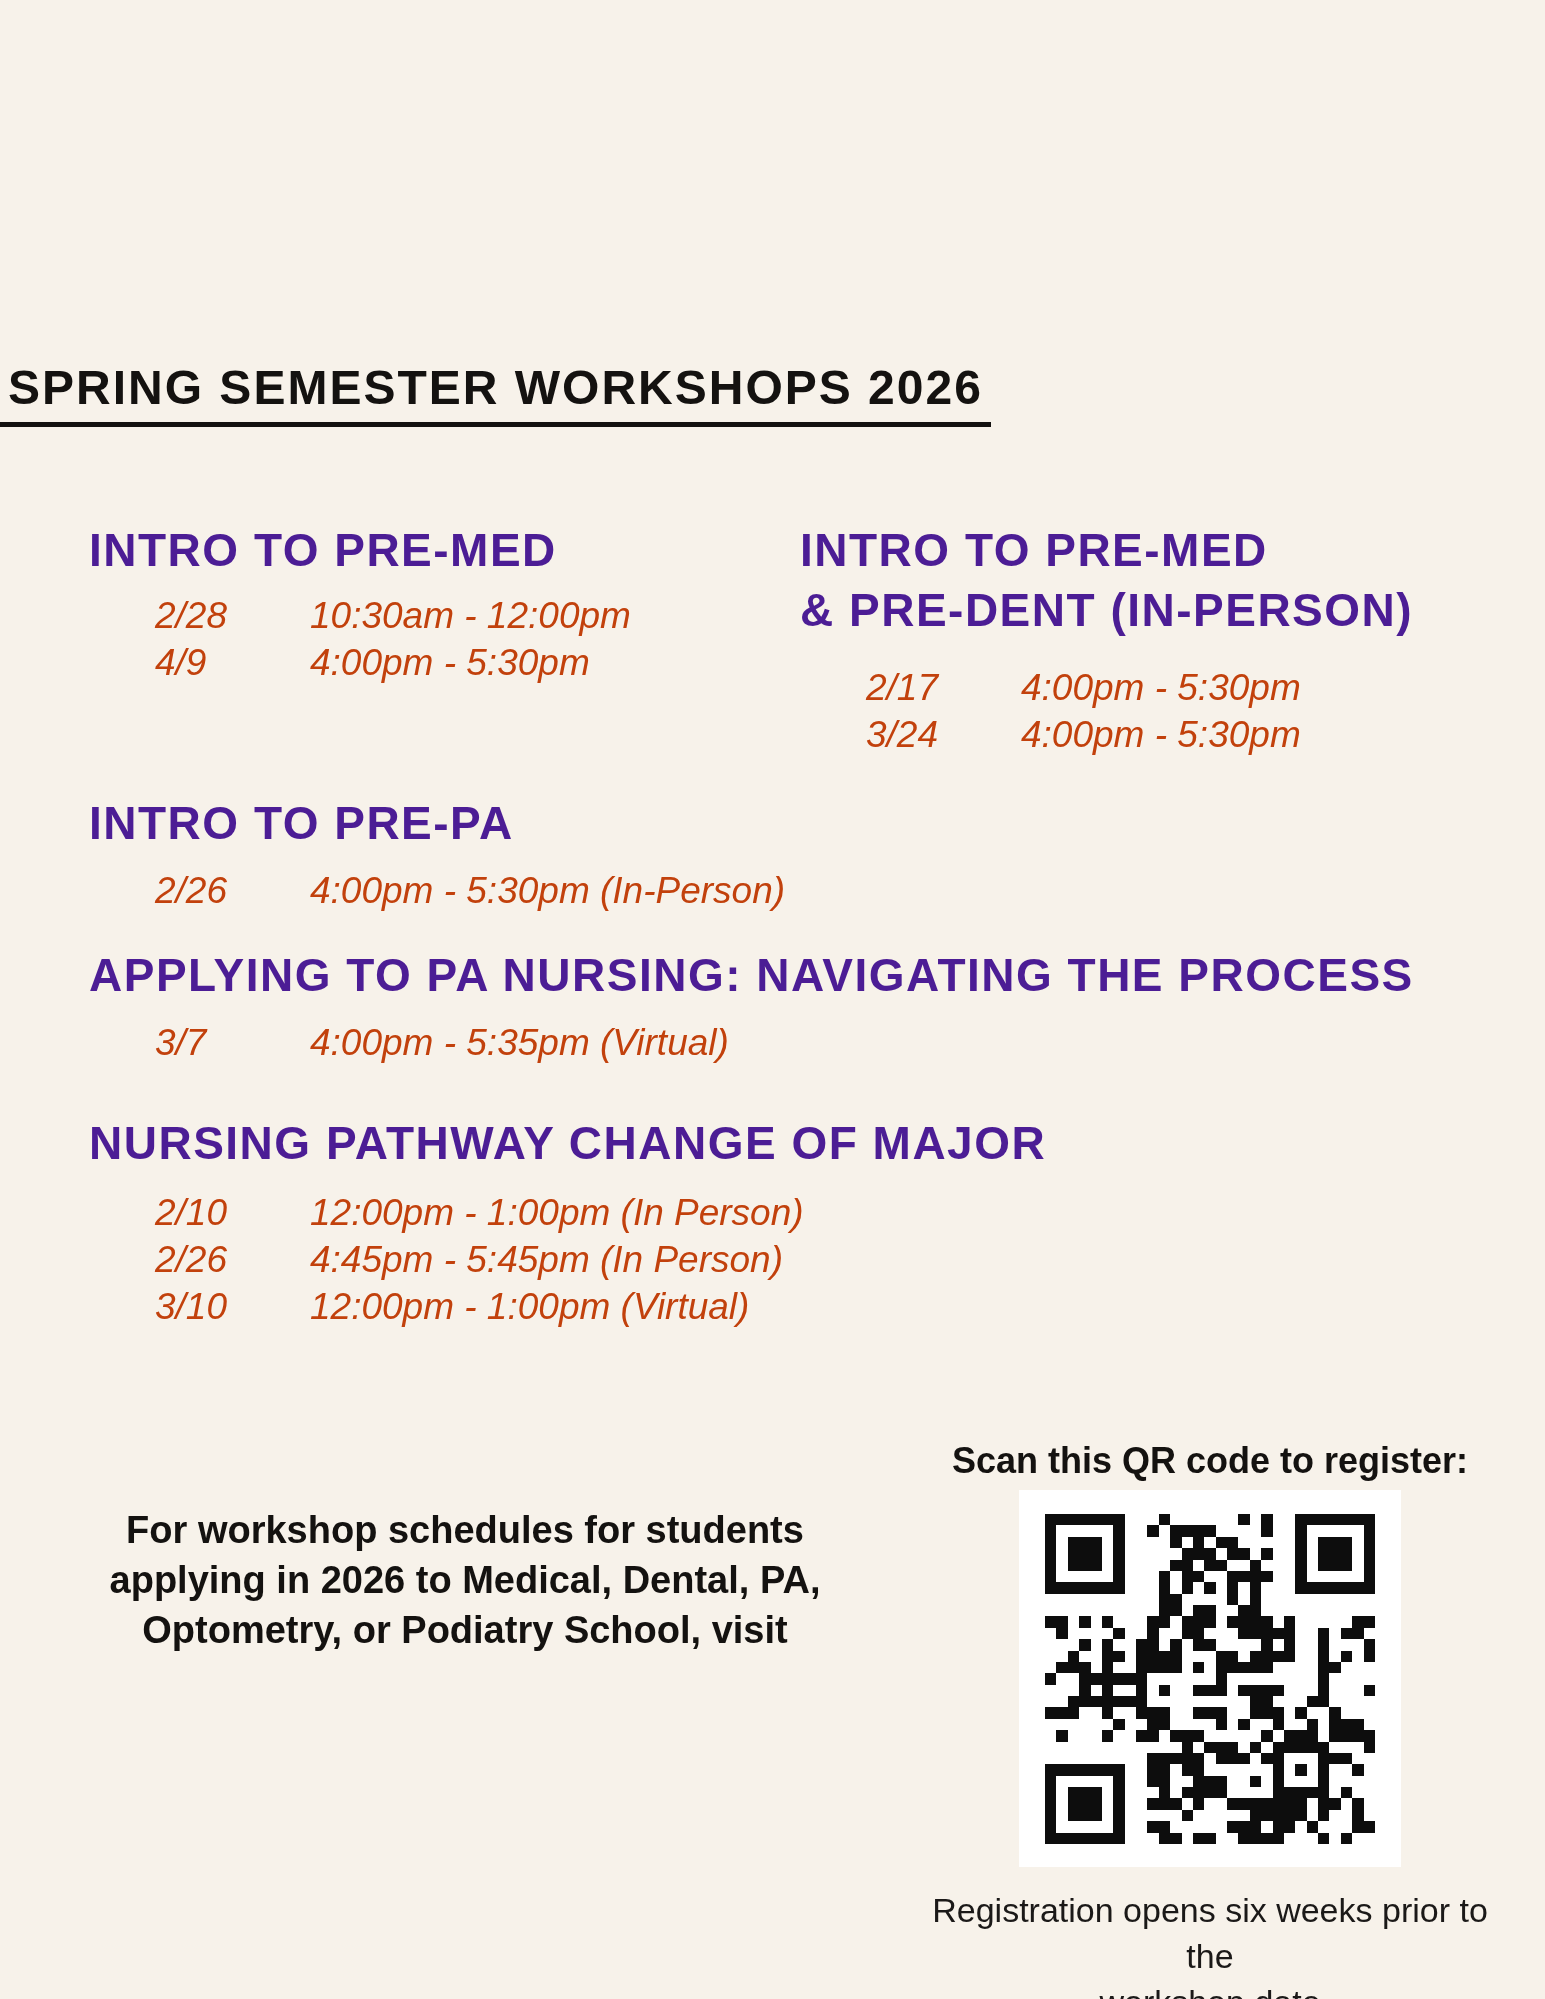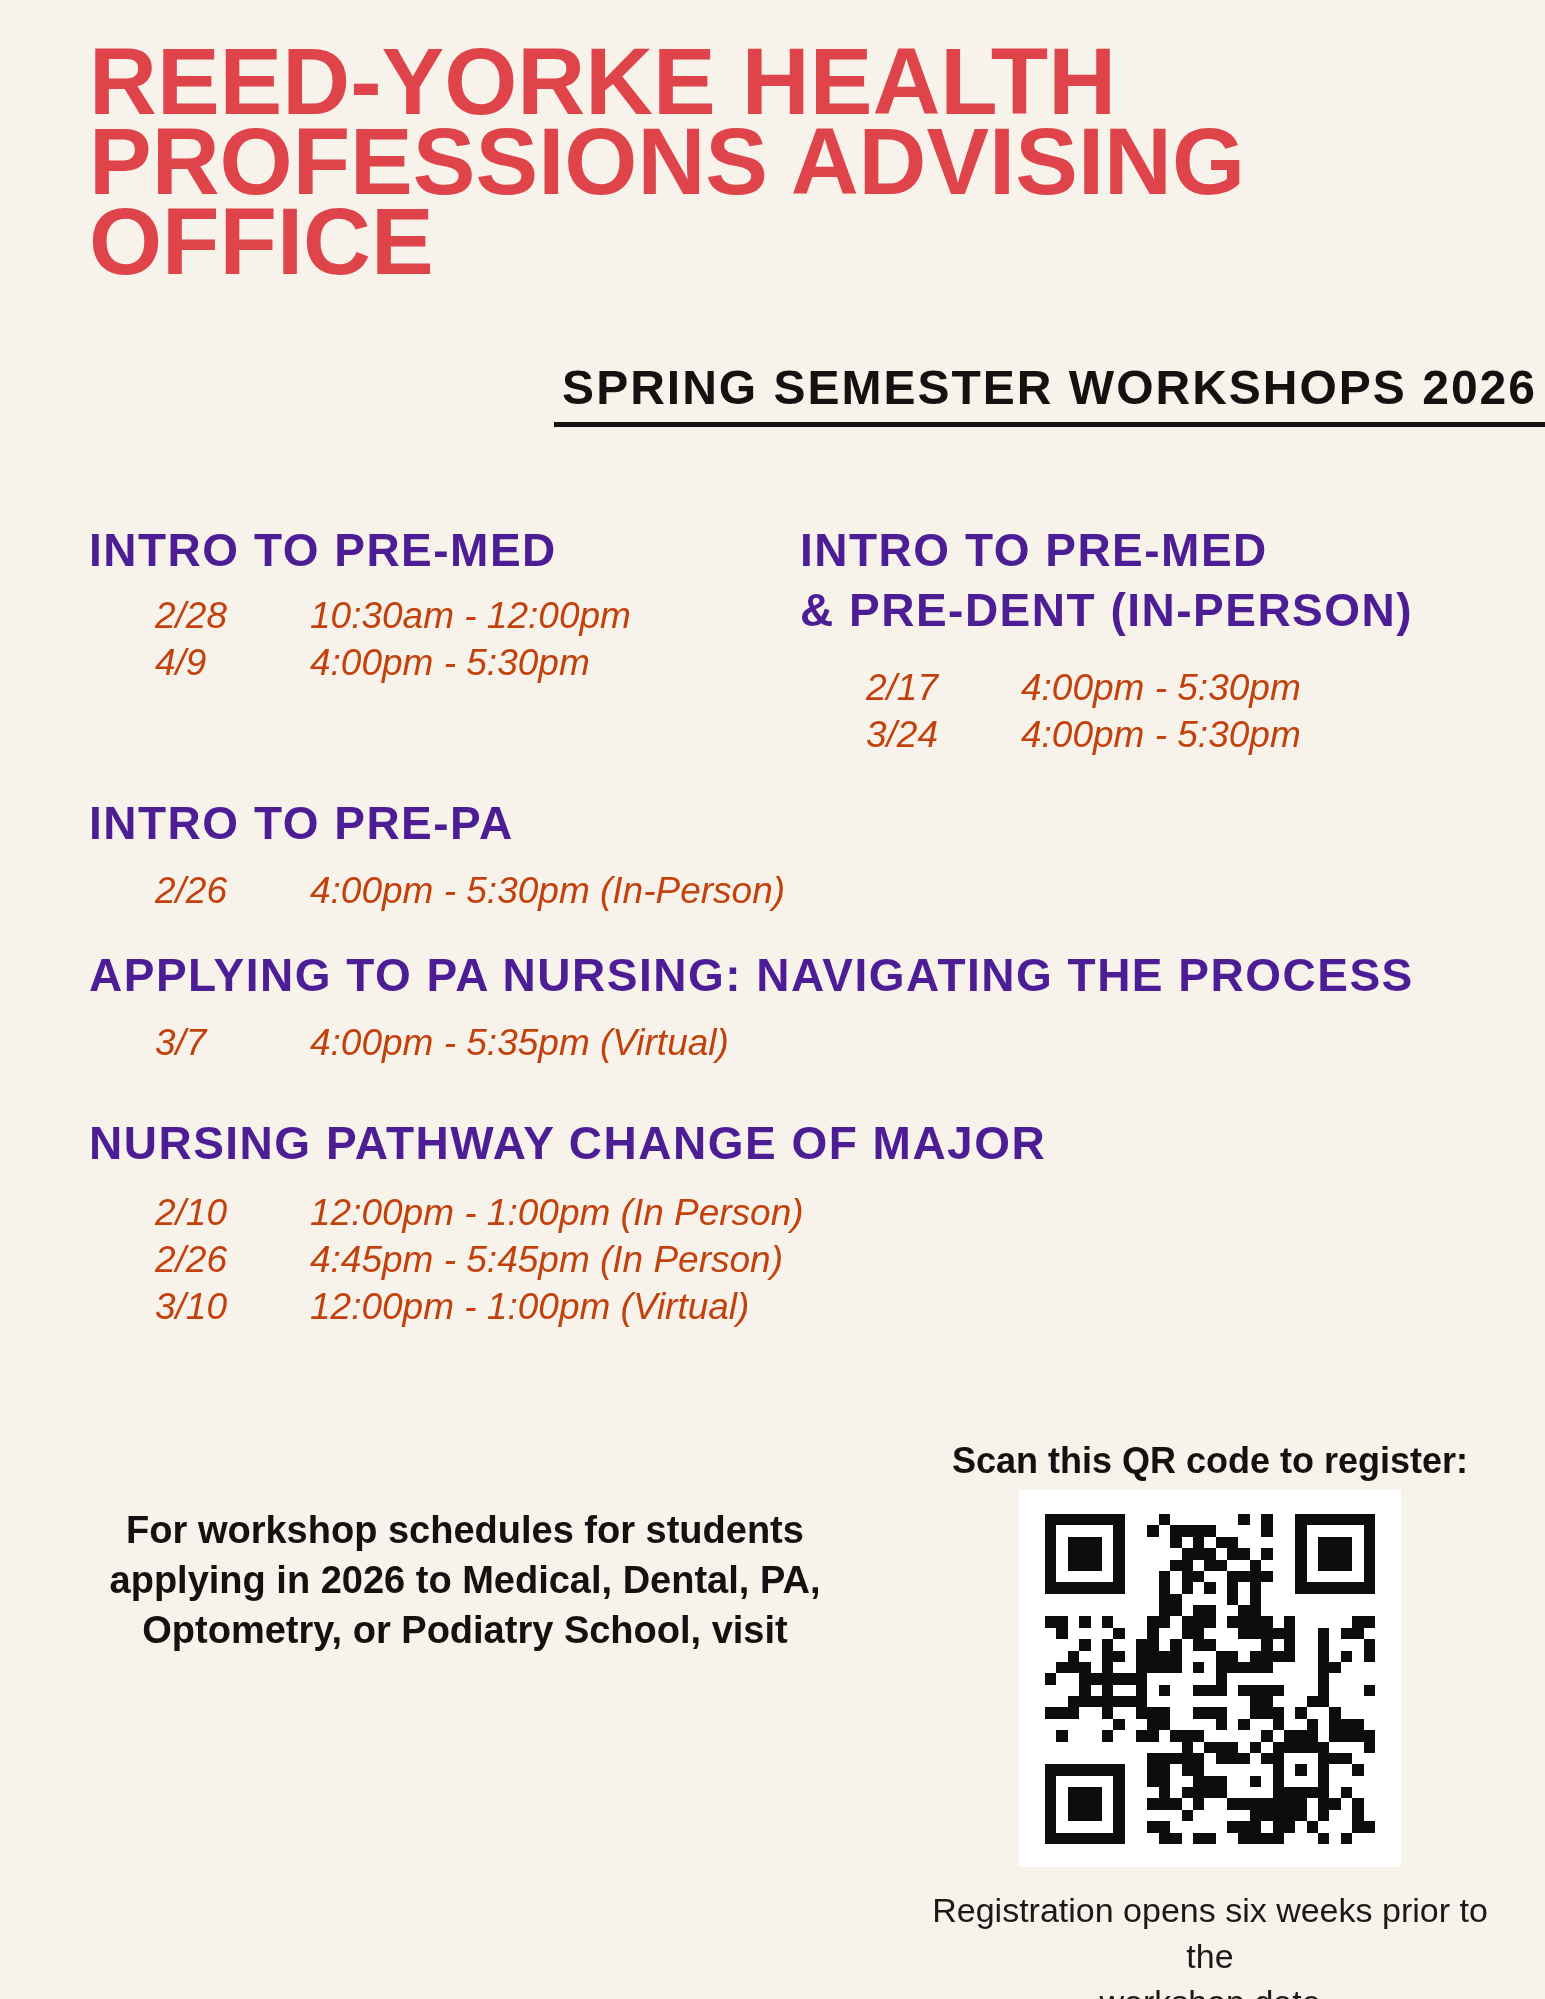--- a/index.html
+++ b/index.html
@@ -17,21 +17,21 @@
   .title {
     position:absolute; left:89px; top:42px;
     font-size:94px; font-weight:bold; line-height:80px;
     letter-spacing:0px; color:#df444b;
   }
   .title .line { display:block; }
 
   
   .subtitle-wrap {
     position:absolute; top:360px; left:0; width:100%;
-    display:flex; justify-content:flex-end;
+    display:flex; justify-content:flex-start;
   }
   .subtitle {
     display:inline-block;
     font-size:48px; font-weight:bold; letter-spacing:2px;
     color:#141210;
     border-bottom:5px solid #141210;
     padding:0 8px 7px 8px;
   }
 
   
@@ -81,25 +81,20 @@
   .qr-caption {
     margin-top:20px; font-size:34px; line-height:46px;
     font-weight:normal; color:#1b1918;
   }
 </style>
 </head>
 <body>
 
 <div class="poster">
 
-  <h1 class="title">
-    <span class="line">REED-YORKE HEALTH</span>
-    <span class="line">PROFESSIONS ADVISING</span>
-    <span class="line">OFFICE</span>
-  </h1>
 
   <div class="subtitle-wrap">
     <h2 class="subtitle">SPRING SEMESTER WORKSHOPS 2026</h2>
   </div>
 
   <div class="section sec-a">
     <div class="sec-title">
       <span class="line" style="display:block">INTRO TO PRE-MED</span>
     </div>
     <div class="sessions">

